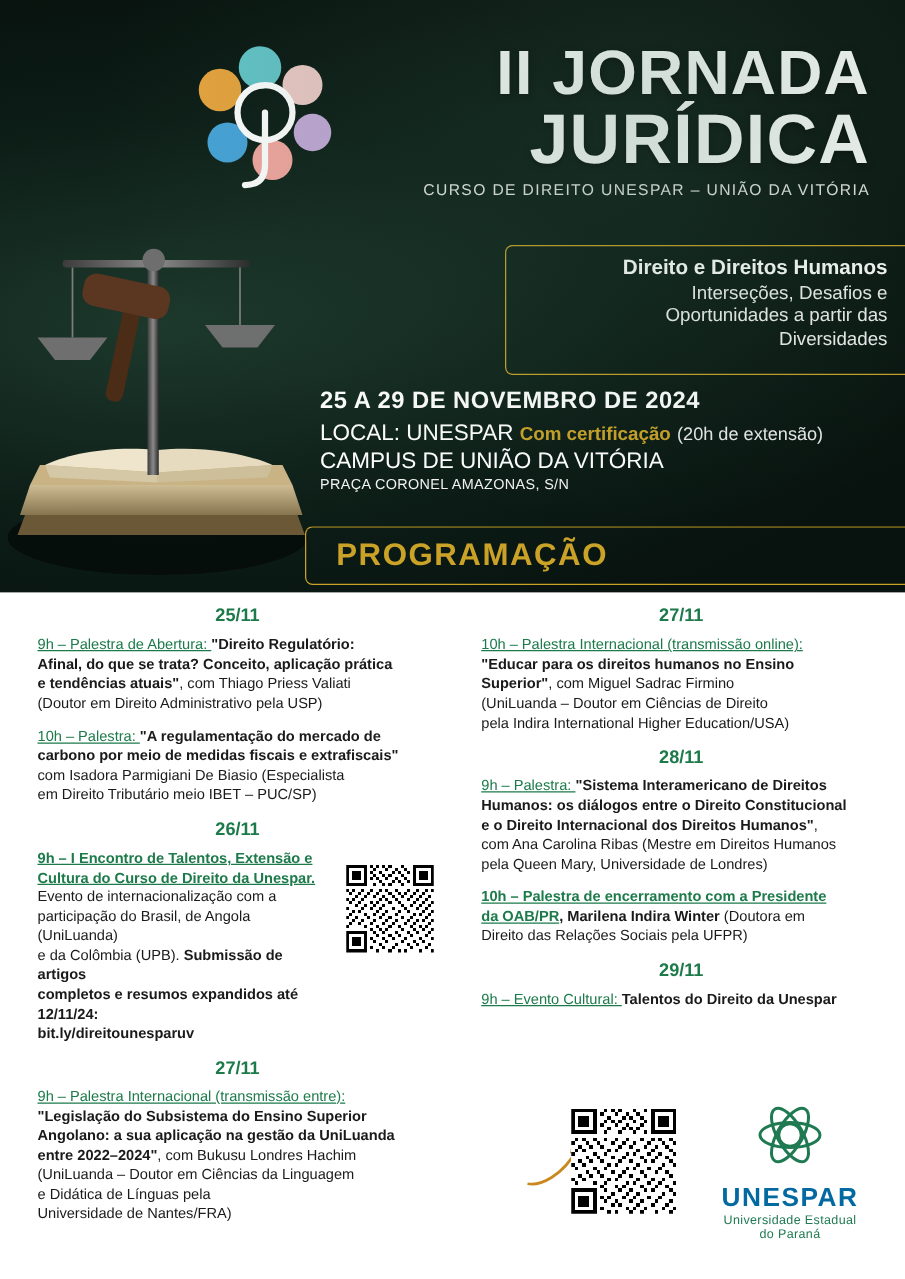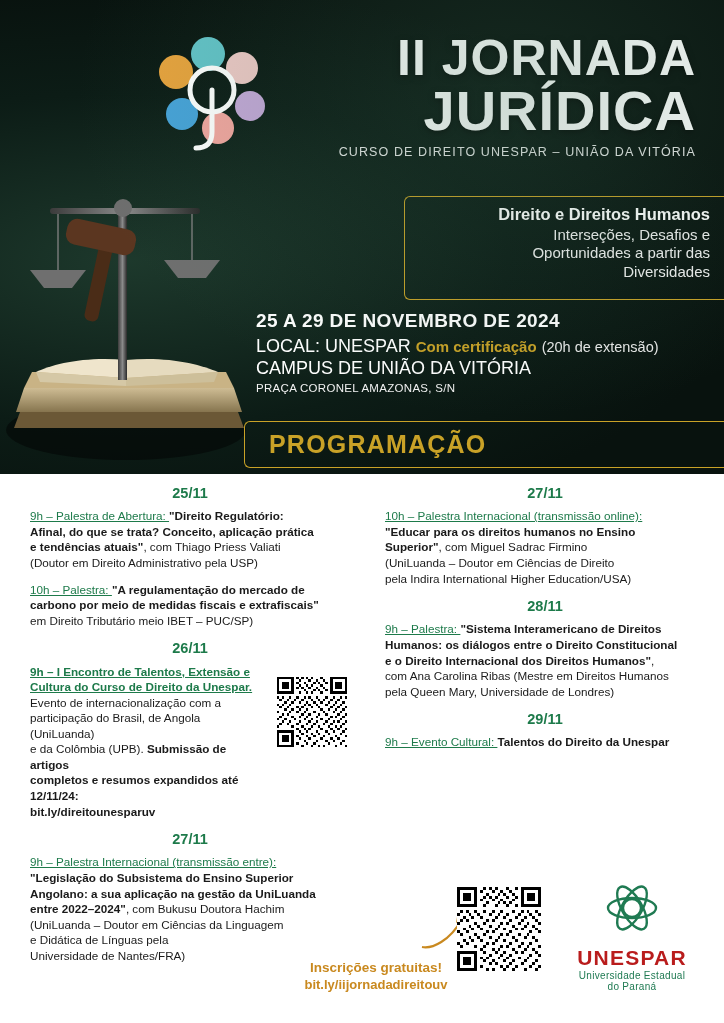--- a/index.html
+++ b/index.html
@@ -178,21 +178,21 @@
   .insc .link { font-weight: bold; font-size: 13px; }
   .arrow-deco { position: absolute; left: 420px; top: 905px; width: 50px; height: 48px; }
 
   .unespar {
     position: absolute;
     left: 572px; top: 876px;
     width: 120px; text-align: center;
   }
   .unespar-name {
     margin-top: 2px;
-    font-size: 21px; font-weight: bold; color: #b91c1c; letter-spacing: 1.2px;
+    font-size: 21px; font-weight: bold; color: #0369a1; letter-spacing: 1.2px;
   }
   .unespar-sub { font-size: 10px; color: #1f7a52; letter-spacing: 0.3px; }
 
   .qr-cell { shape-rendering: crispEdges; }
 </style>
 </head>
 <body>
 
 <div class="poster">
 
@@ -287,20 +287,21 @@
       <div class="entry">
         <p class="ln"><span class="lead">9h – Palestra de Abertura: </span><span class="b">"Direito Regulatório:</span></p>
         <p class="ln b">Afinal, do que se trata? Conceito, aplicação prática</p>
         <p class="ln"><span class="b">e tendências atuais"</span><span>, com Thiago Priess Valiati</span></p>
         <p class="ln">(Doutor em Direito Administrativo pela USP)</p>
       </div>
 
       <div class="entry">
         <p class="ln"><span class="lead">10h – Palestra: </span><span class="b">"A regulamentação do mercado de</span></p>
         <p class="ln"><span class="b">carbono por meio de medidas fiscais e extrafiscais"</span></p>
+        <p class="ln">com Isadora Parmigiani De Biasio (Especialista</p>
         <p class="ln">em Direito Tributário meio IBET – PUC/SP)</p>
       </div>
 
       <div class="daytitle">26/11</div>
 
       <div class="entry block-26">
         <div class="qr-26">
           <svg viewBox="0 0 29 29" width="70" height="70" class="qr-cell">
             <rect width="29" height="29" fill="#ffffff"></rect>
             <g fill="#000000">
@@ -514,21 +515,21 @@
           <p class="ln b">bit.ly/direitounesparuv</p>
         </div>
       </div>
 
       <div class="daytitle">27/11</div>
 
       <div class="entry">
         <p class="ln"><span class="lead">9h – Palestra Internacional (transmissão entre):</span></p>
         <p class="ln b">"Legislação do Subsistema do Ensino Superior</p>
         <p class="ln b">Angolano: a sua aplicação na gestão da UniLuanda</p>
-        <p class="ln"><span class="b">entre 2022–2024"</span><span>, com Bukusu Doutora Hachim</span></p>
+        <p class="ln"><span class="b">entre 2022–2024"</span><span>, com Bukusu Londres Hachim</span></p>
         <p class="ln">(UniLuanda – Doutor em Ciências da Linguagem</p>
         <p class="ln">e Didática de Línguas pela</p>
         <p class="ln">Universidade de Nantes/FRA)</p>
       </div>
     </div>
 
     <div class="col col-right">
 
       <div class="daytitle first">27/11</div>
 
@@ -543,20 +544,25 @@
       <div class="daytitle">28/11</div>
 
       <div class="entry">
         <p class="ln"><span class="lead">9h – Palestra: </span><span class="b">"Sistema Interamericano de Direitos</span></p>
         <p class="ln b">Humanos: os diálogos entre o Direito Constitucional</p>
         <p class="ln"><span class="b">e o Direito Internacional dos Direitos Humanos"</span><span>,</span></p>
         <p class="ln">com Ana Carolina Ribas (Mestre em Direitos Humanos</p>
         <p class="ln">pela Queen Mary, Universidade de Londres)</p>
       </div>
 
+      <div class="entry">
+        <p class="ln"><span class="lead b">10h – Palestra de encerramento com a Presidente</span></p>
+        <p class="ln"><span class="lead b">da OAB/PR</span><span class="b">, Marilena Indira Winter</span><span> (Doutora em</span></p>
+        <p class="ln">Direito das Relações Sociais pela UFPR)</p>
+      </div>
 
       <div class="daytitle">29/11</div>
 
       <div class="entry">
         <p class="ln"><span class="lead">9h – Evento Cultural: </span><span class="b">Talentos do Direito da Unespar</span></p>
       </div>
     </div>
   </div>
 
   <svg class="arrow-deco" viewBox="0 0 50 48">
@@ -750,24 +756,20 @@
         <rect x="10" y="28" width="1" height="1"></rect>
           <rect x="12" y="28" width="1" height="1"></rect>
           <rect x="16" y="28" width="1" height="1"></rect>
           <rect x="19" y="28" width="1" height="1"></rect>
           <rect x="23" y="28" width="1" height="1"></rect>
           <rect x="27" y="28" width="1" height="1"></rect>
       </g>
     </svg>
   </div>
 
-  <div class="insc">
-    <div>Inscrições gratuitas!</div>
-    <div class="link">bit.ly/iijornadadireitouv</div>
-  </div>
 
   <div class="unespar">
     <svg viewBox="0 0 120 64" width="120" height="64">
       <g fill="none" stroke="#1f7a52" stroke-width="2.4">
         <circle cx="60" cy="32" r="9"></circle>
         <ellipse cx="60" cy="32" rx="24" ry="10" transform="rotate(0 60 32)"></ellipse>
         <ellipse cx="60" cy="32" rx="24" ry="10" transform="rotate(60 60 32)"></ellipse>
         <ellipse cx="60" cy="32" rx="24" ry="10" transform="rotate(120 60 32)"></ellipse>
       </g>
     </svg>

